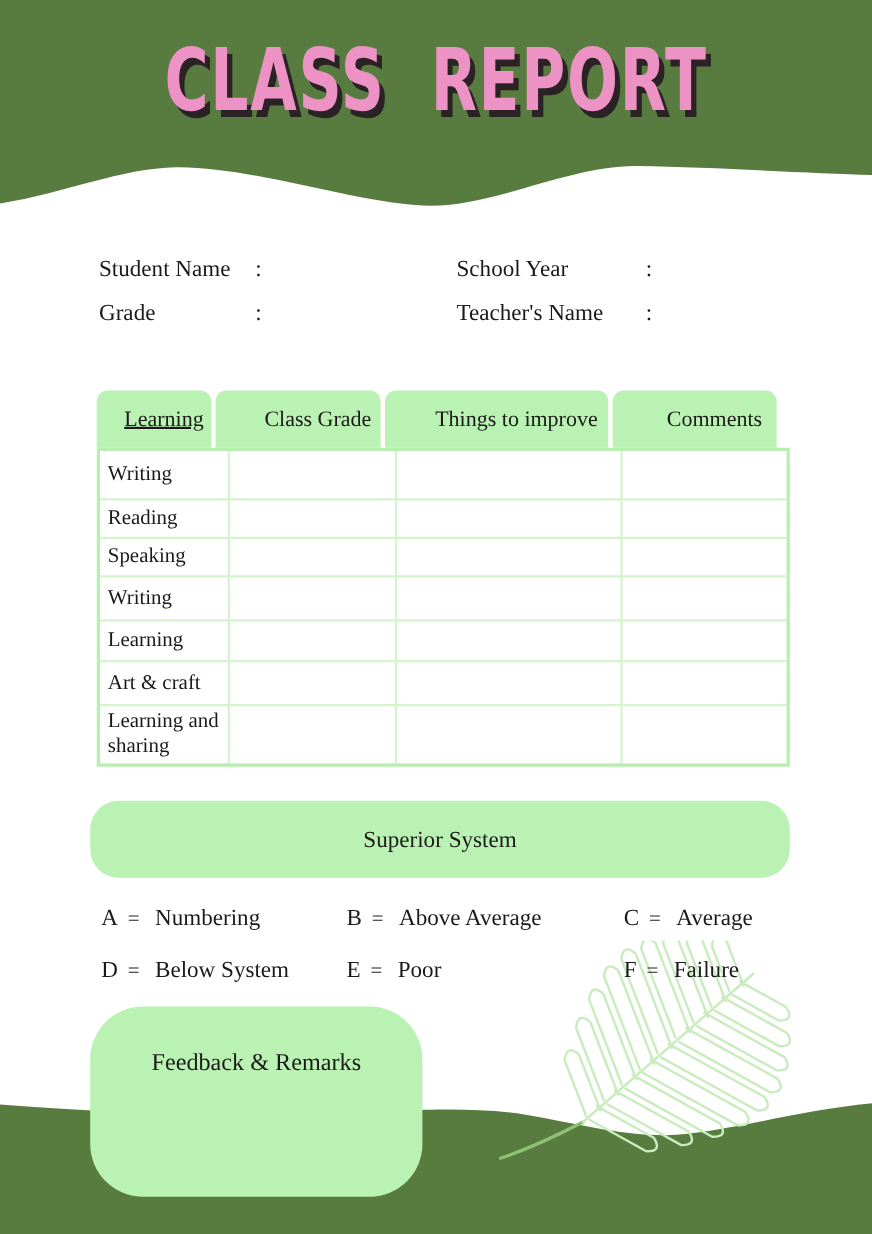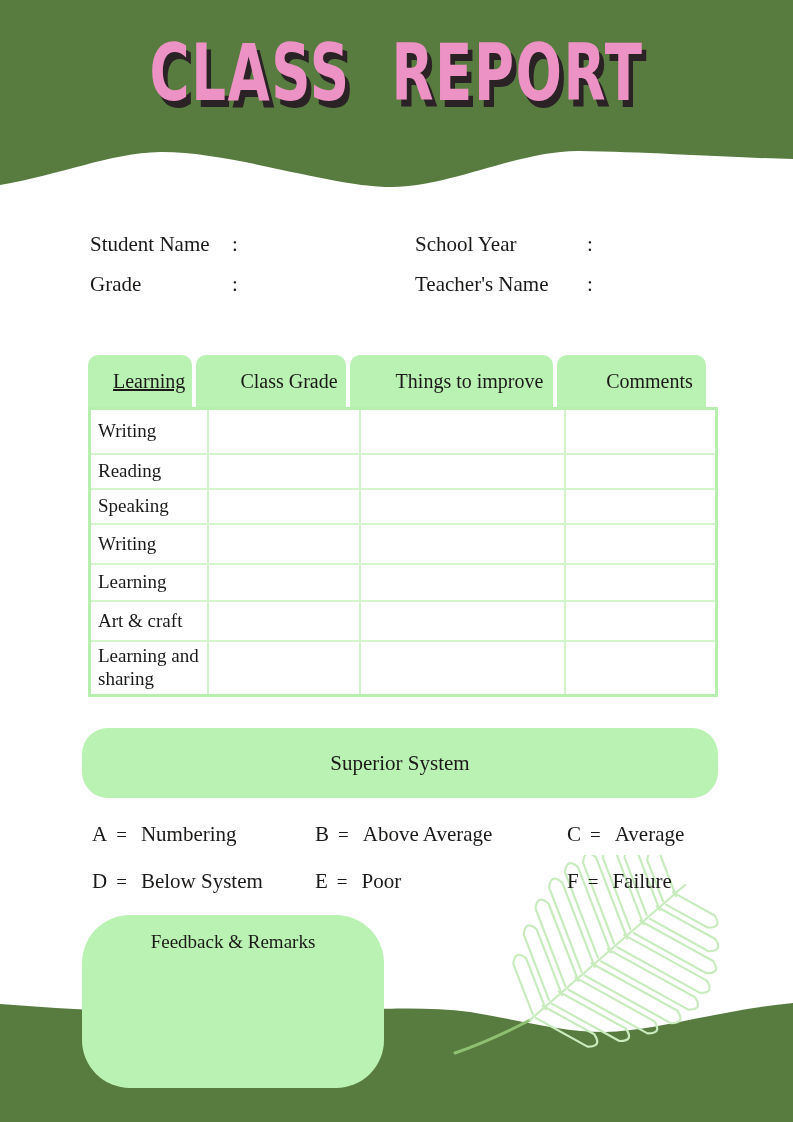--- a/index.html
+++ b/index.html
@@ -60,21 +60,21 @@
     display:grid;grid-template-columns:223px 252px 1fr;row-gap:22px;font-size:21px;
   }
   .legend-item{display:flex;align-items:baseline;}
   .legend-sep{margin:0 9px;font-size:19px;}
   .legend-meaning{margin-left:5px;}
   
   .feedback-box{
     position:absolute;left:82px;top:915px;width:302px;height:173px;background:#BAF2B3;
     border-radius:48px;z-index:4;box-sizing:border-box;padding-top:16px;text-align:center;
   }
-  .feedback-title{font-size:19px;}
+  .feedback-title{font-size:22px;margin-top:22px;}
   .feedback-content{height:110px;}
   
   .leaf{position:absolute;left:435px;top:855px;width:320px;height:235px;z-index:2;}
 </style>
 </head>
 <body>
 
 <div class="page">
 
   <svg class="top-wave" viewBox="0 0 793 195" preserveAspectRatio="none" aria-hidden="true">

